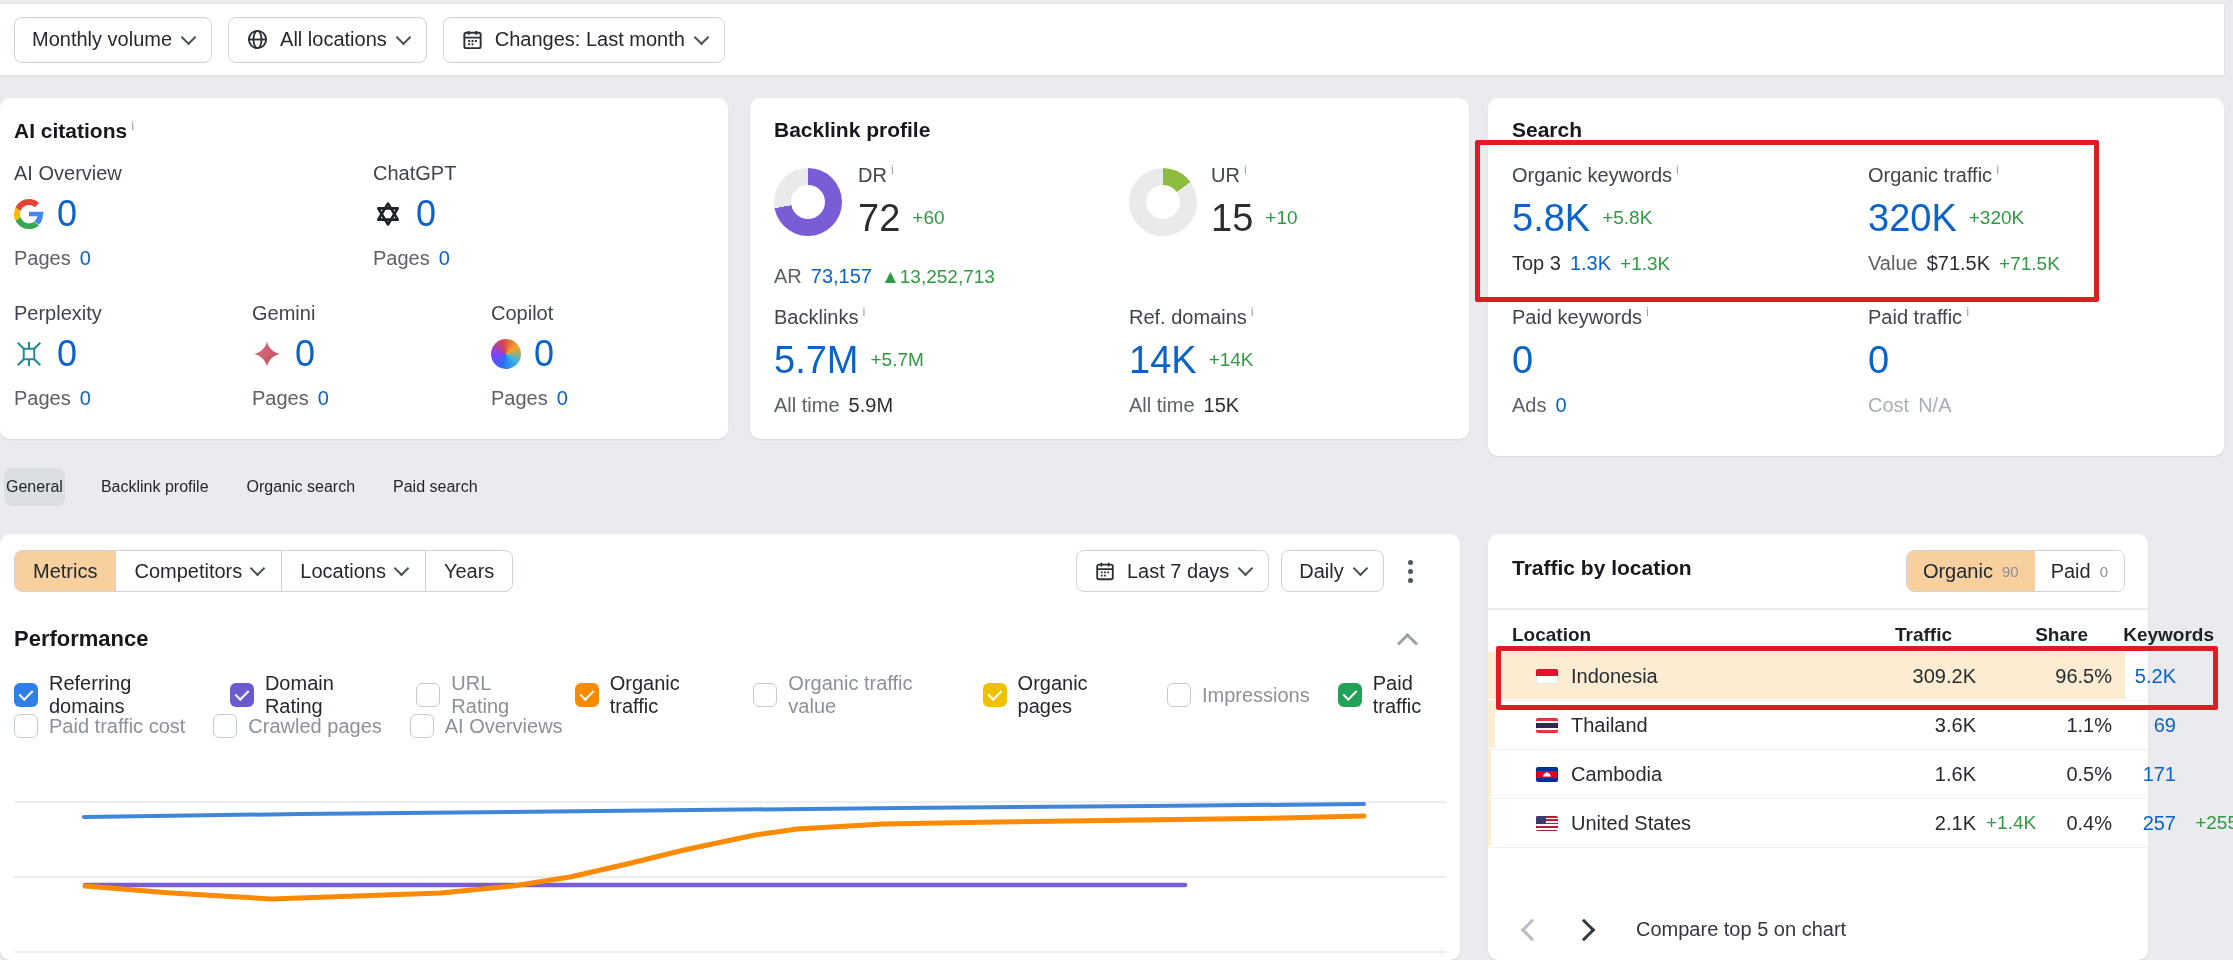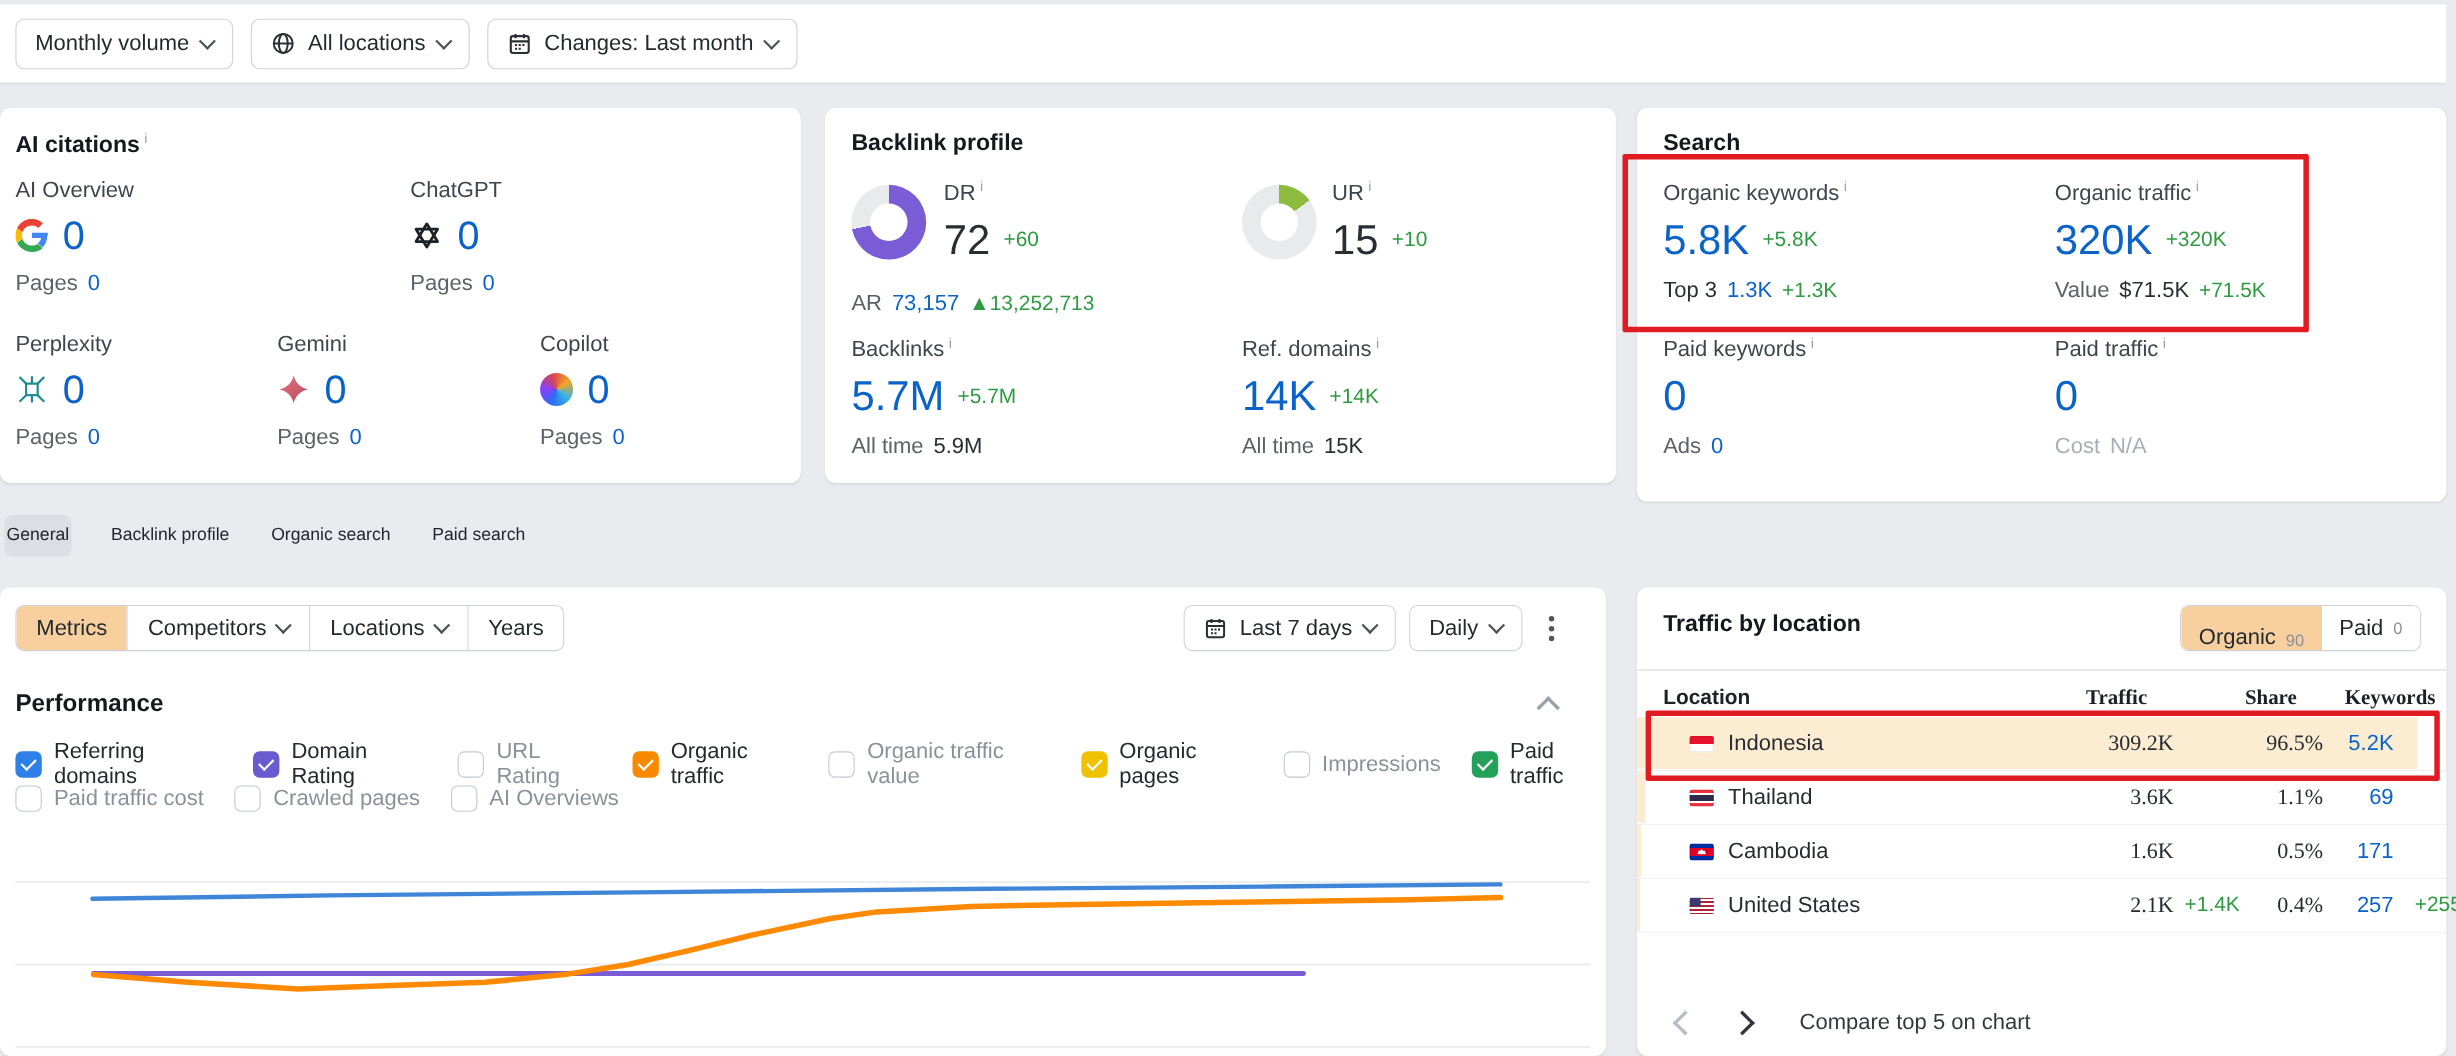--- a/index.html
+++ b/index.html
@@ -57,31 +57,31 @@
   .cbx.on{border:none;}
   .cbx.on::after{content:"";position:absolute;left:8px;top:4px;width:6px;height:11px;
                  border-right:2.6px solid #fff;border-bottom:2.6px solid #fff;transform:rotate(45deg);}
   .cblb{font-size:20px;color:#24292f;}
   .cblb.off{color:#8b9199;}
   .chart{position:absolute;left:0;top:216px;}
 
   
   .tgl{position:absolute;right:23px;top:16px;display:flex;border:1.5px solid #cdd2d9;border-radius:8px;overflow:hidden;}
   .tgl .tg{display:flex;align-items:center;gap:9px;height:40px;padding:0 16px;font-size:20px;color:#24292f;background:#fff;cursor:pointer;}
-  .tgl .tg.active{background:#f8d0a0;align-items:flex-end;}
+  .tgl .tg.active{background:#f8d0a0;}
   .tgl .cnt{font-size:15px;color:#8b9199;}
   .hdiv{position:absolute;left:0;top:74px;width:100%;height:1.5px;background:#e9ebee;}
   .lgrid{display:grid;grid-template-columns:330px 110px 52px 84px 64px 62px;align-items:center;
          padding-left:24px;padding-right:10px;box-sizing:border-box;}
   .lhead{position:absolute;left:0;top:84px;width:100%;height:34px;font-size:19px;font-weight:700;color:#1d2126;}
   .lrows{position:absolute;left:0;top:118px;width:100%;}
   .lrow{position:relative;height:48px;border-bottom:1.5px solid #eef0f2;font-size:20px;color:#262b31;cursor:pointer;padding-left:24px;}
   .rowbar{position:absolute;left:0;top:0;bottom:1.5px;background:#fcecd2;}
   .lrow .lgrid{position:relative;height:48px;}
-  .tr{text-align:right;font-family:Liberation Serif, serif;}
+  .tr{text-align:right;}
   .loc{display:flex;align-items:center;gap:13px;}
   .tdel{font-size:19px;color:#2f9a41;padding-left:10px;}
   .kdel{font-size:19px;color:#2f9a41;text-align:right;}
   .kw{color:#0b63c9;text-align:right;cursor:pointer;}
   .flag{width:22px;height:15px;border-radius:2px;box-shadow:inset 0 0 0 1px rgba(0,0,0,.10);position:relative;flex:none;overflow:hidden;}
   .flag-id{background:linear-gradient(#e8112d 0 50%,#fff 50% 100%);}
   .flag-th{background:linear-gradient(#ef3340 0 17%,#fff 17% 33%,#2d2a4a 33% 67%,#fff 67% 83%,#ef3340 83% 100%);}
   .flag-kh{background:linear-gradient(#032ea1 0 25%,#e00025 25% 75%,#032ea1 75% 100%);}
   .flag-kh::after{content:"";position:absolute;left:7px;top:5px;width:8px;height:5px;background:#fff;
                   clip-path:polygon(0 100%,15% 40%,35% 40%,50% 0,65% 40%,85% 40%,100% 100%);}
@@ -415,21 +415,21 @@
     <svg class="chart" width="1460" height="210" viewBox="0 0 1460 210">
       <line x1="14" y1="52" x2="1446" y2="52" stroke="#eceef0" stroke-width="2"></line>
       <line x1="14" y1="127" x2="1446" y2="127" stroke="#eceef0" stroke-width="2"></line>
       <line x1="14" y1="202" x2="1446" y2="202" stroke="#eceef0" stroke-width="2"></line>
       <polyline fill="none" stroke-width="4.5" stroke-linecap="round" stroke-linejoin="round" points="85,135 1185,135" stroke="#7a5cd6"></polyline>
       <polyline fill="none" stroke-width="5" stroke-linecap="round" stroke-linejoin="round" points="85,136 171,143 271,149 356,146 441,143 513,136 570,127 627,114 684,100 755,85 797,79 883,74 997,72 1139,70 1282,68 1364,66" stroke="#ff8a00"></polyline>
       <polyline fill="none" stroke-width="4" stroke-linecap="round" stroke-linejoin="round" points="84,67 300,64 600,61 900,58 1150,56 1364,54" stroke="#3f86d9"></polyline>
     </svg>
   </div>
 
-  <div class="card" style="left:1488px;top:534px;width:736px;height:426px;">
+  <div class="card" style="left:1488px;top:534px;width:660px;height:426px;">
     <div class="ctitle" style="top:22px;">Traffic by location</div>
 
     <div class="tgl">
       <div class="tg active">
         <span>Organic</span>
         <span class="cnt">90</span>
       </div>
       <div class="tg">
         <span>Paid</span>
         <span class="cnt">0</span>

